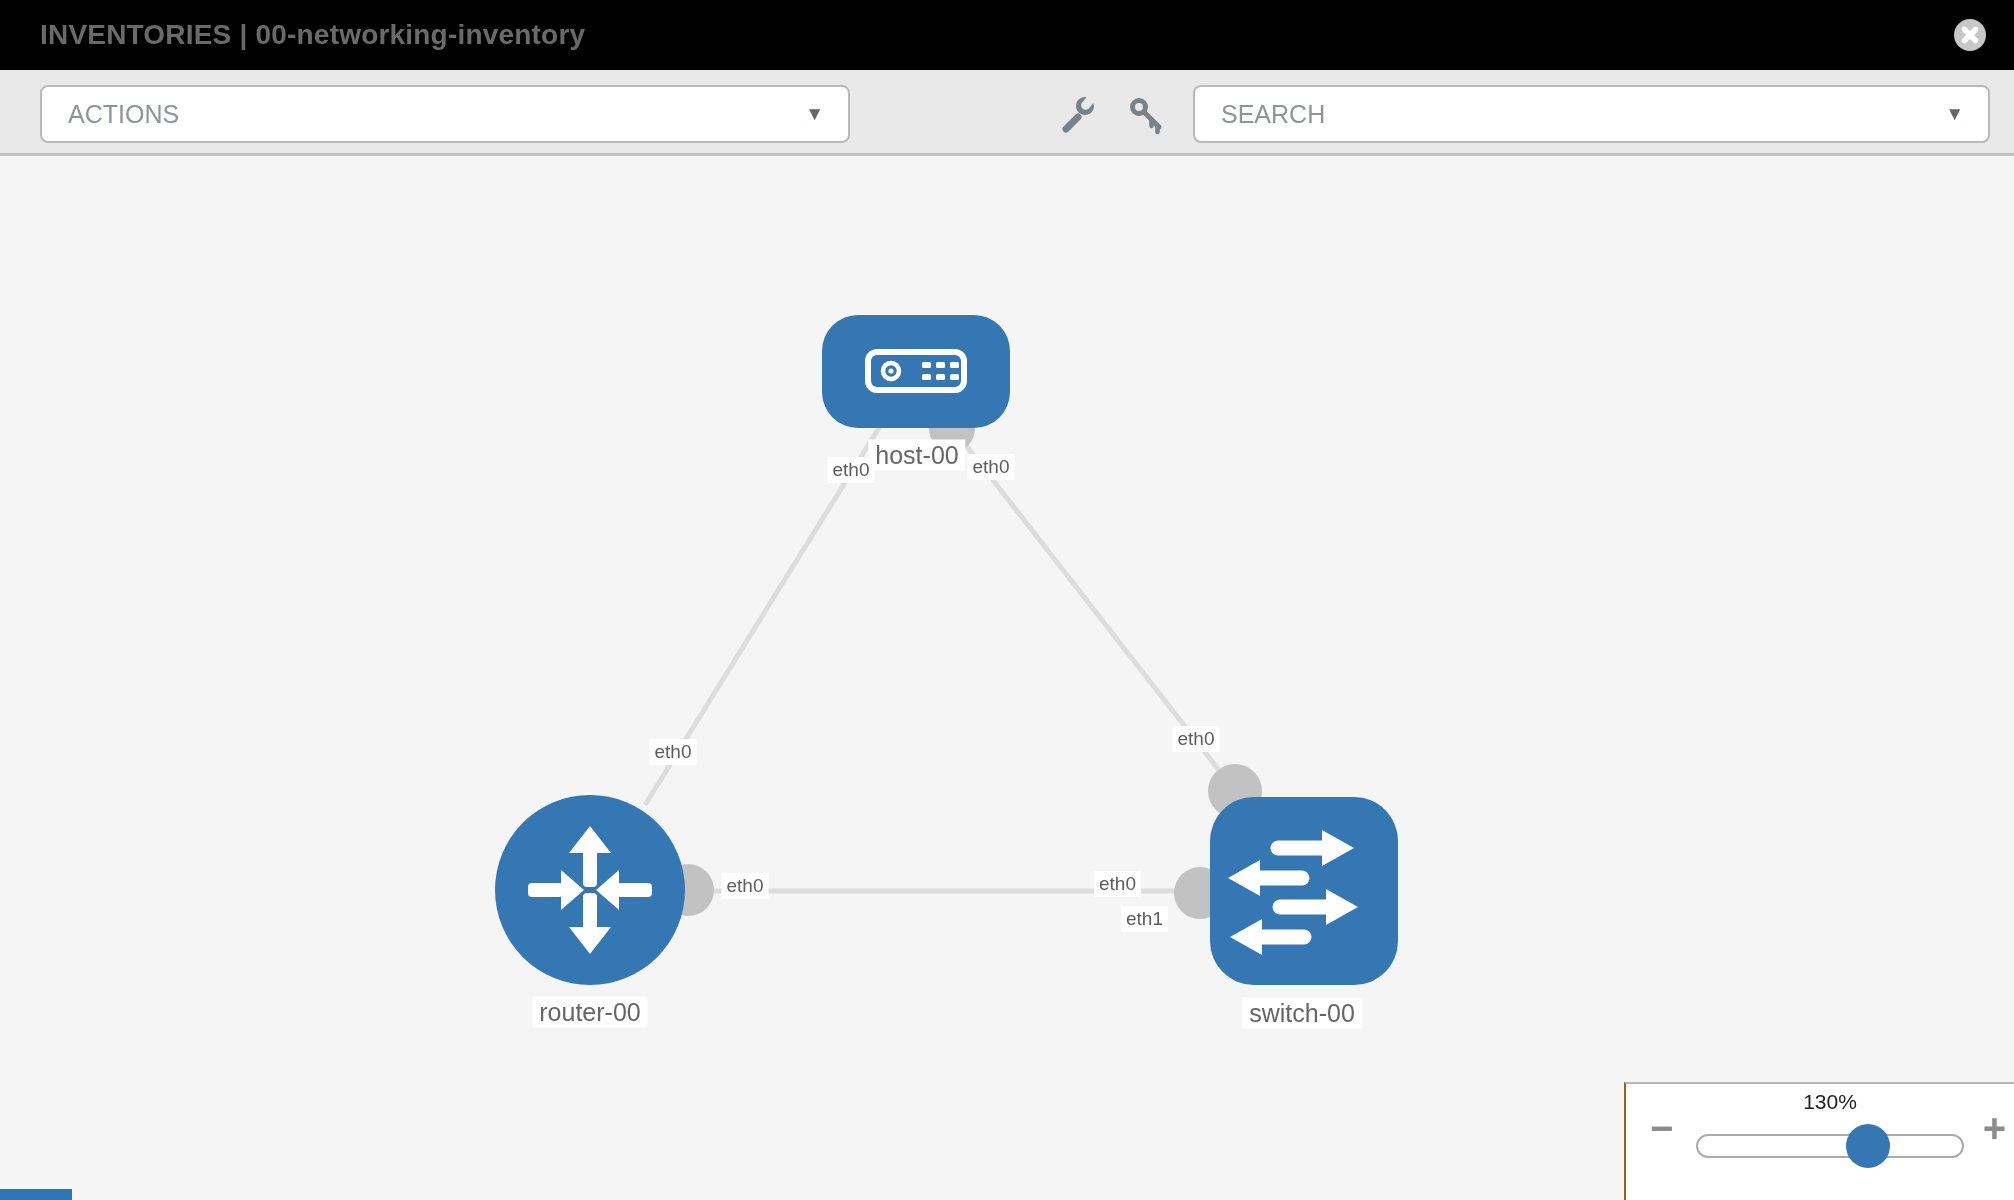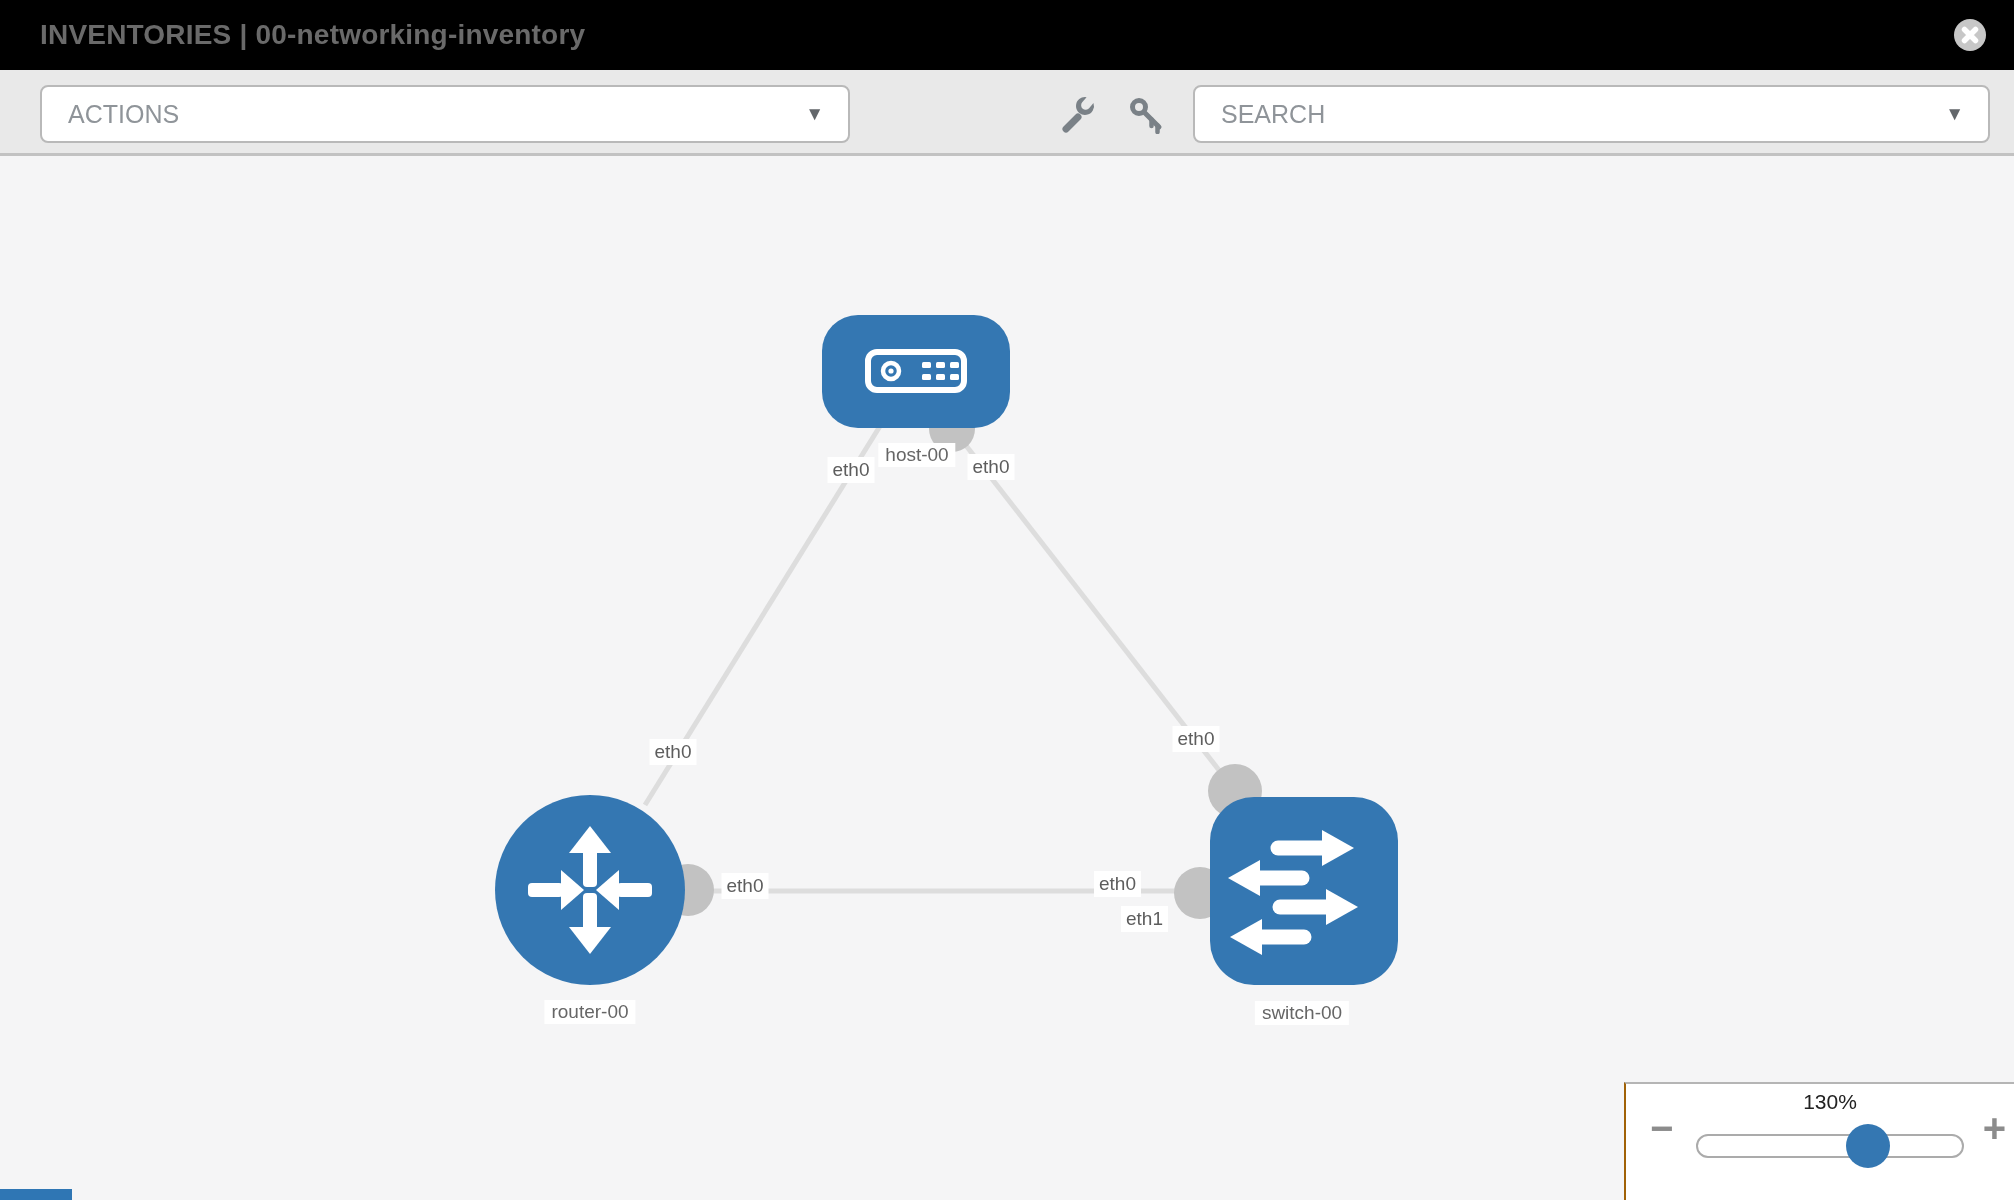--- a/index.html
+++ b/index.html
@@ -49,21 +49,21 @@
   
   .canvas {
     position:absolute; left:0; top:156px; width:2014px; height:1044px;
     background:#f5f5f6; z-index:1;
   }
   .graph-svg { position:absolute; left:0; top:0; z-index:2; }
   .glabel {
     position:absolute; z-index:3; background:#ffffff; white-space:nowrap;
   }
   .node-label {
-    font-size:19px; color:#666666; padding:1px 7px;
+    font-size:25px; color:#666666; padding:1px 7px;
     transform:translate(-50%,-50%);
   }
   .port-label {
     font-size:19px; color:#5d5d5d; padding:2px 5px;
   }
   .port-centered { transform:translate(-50%,-50%); }
   
   .zoom-panel {
     position:absolute; left:1624px; top:1082px; width:394px; height:124px;
     background:#ffffff; border-left:2px solid #a16207; border-top:2px solid #b5b5b5;

